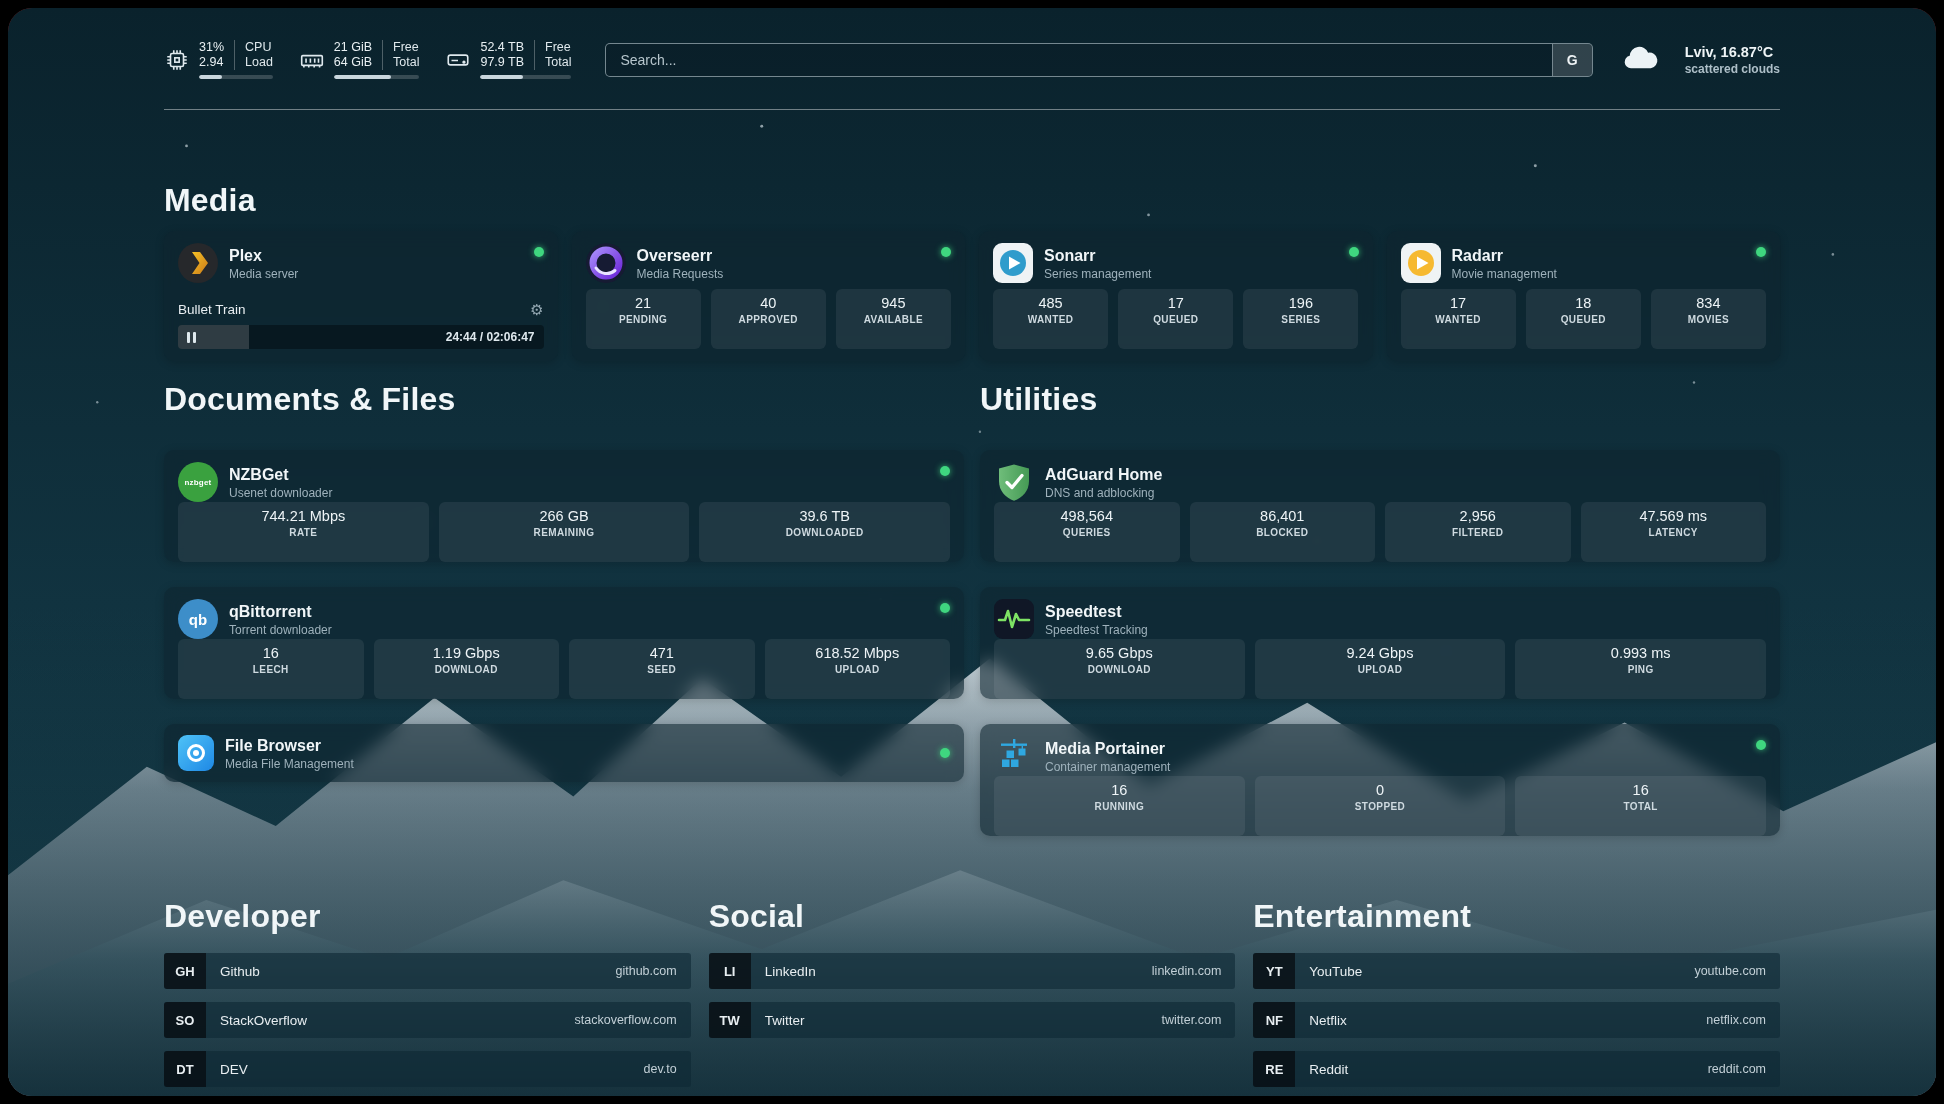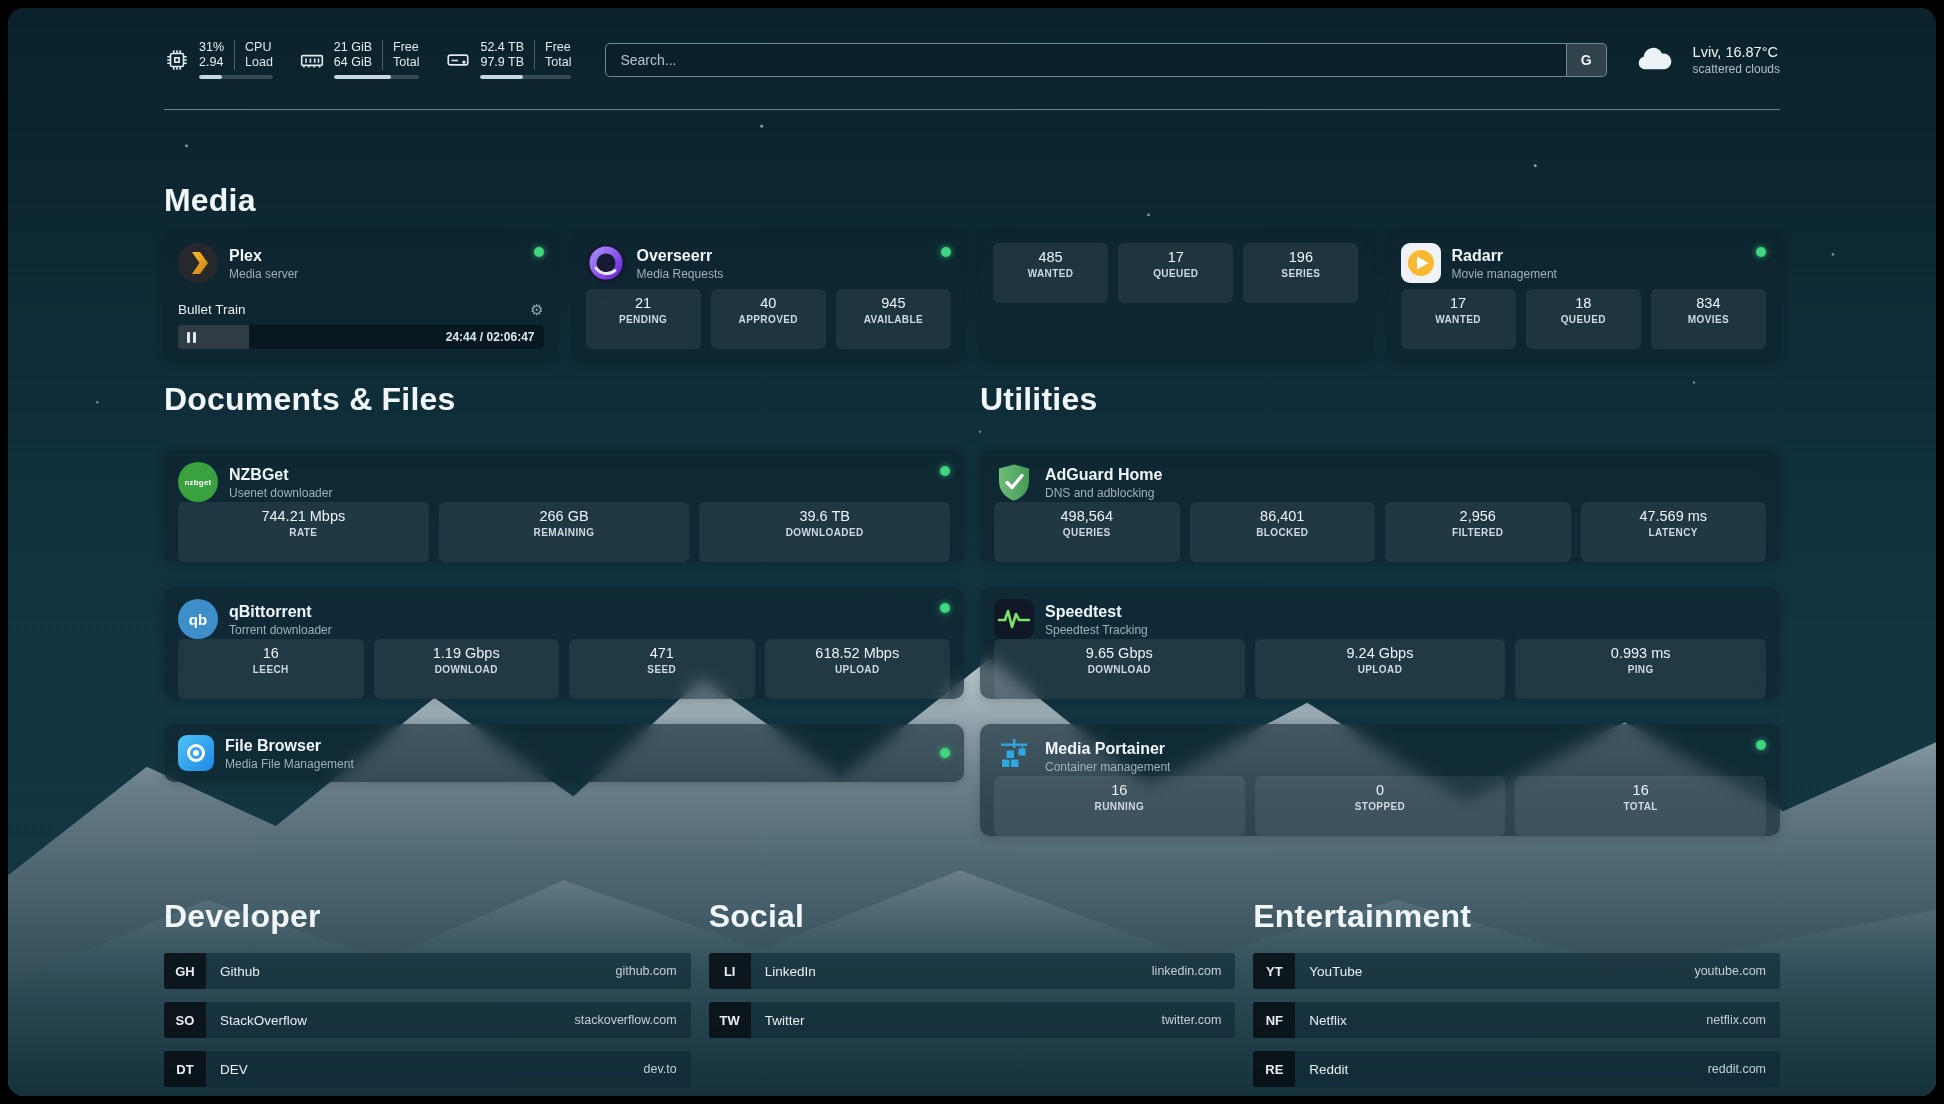--- a/index.html
+++ b/index.html
@@ -1,37 +1,37 @@
 <!DOCTYPE html>
 <html><head>
 <meta charset="utf-8">
 <style>
   * { margin:0; padding:0; box-sizing:border-box; }
   html,body { width:1944px; height:1104px; background:#000; font-family:"Liberation Sans", sans-serif; overflow:hidden; }
-  .screen { position:absolute; inset:8px; border-radius:16px; overflow:hidden; background:#7f1d1d; }
+  .screen { position:absolute; inset:8px; border-radius:24px; overflow:hidden; background:#7f1d1d; }
   .bg { position:absolute; inset:0; width:100%; height:100%; }
   .content { position:relative; z-index:2; width:1616px; margin:0 auto; color:#eef4f6; }
 
   
   .topbar { display:flex; align-items:center; margin-top:32px; padding-bottom:30px; border-bottom:1px solid rgba(255,255,255,0.42); }
   .metric { display:flex; align-items:center; margin-right:26px; }
   .m-icon { width:26px; height:26px; margin-right:9px; display:flex; align-items:center; justify-content:center; }
   .m-body { display:flex; flex-direction:column; }
   .m-cols { display:flex; }
   .m-col { display:flex; flex-direction:column; font-size:12.5px; line-height:15px; color:#e9f0f3; }
   .m-col.labels { margin-left:10px; padding-left:10px; border-left:1px solid rgba(255,255,255,0.28); color:#dfe8ec; }
   .m-bar { height:4px; margin-top:5px; background:rgba(255,255,255,0.18); border-radius:2px; overflow:hidden; }
   .m-bar i { display:block; height:100%; background:#c9d6dd; border-radius:2px; }
 
   .searchwrap { flex:1; display:flex; margin:0 28px 0 8px; height:34px; border:1px solid rgba(205,220,227,0.55); border-radius:5px; background:rgba(8,26,34,0.35); overflow:hidden; }
   .searchwrap input { flex:1; background:transparent; border:0; outline:none; padding:0 14px; font-size:14px; color:#e8f0f3; font-family:"Liberation Sans", sans-serif; }
   .searchwrap input::placeholder { color:#b7c6cd; }
   .search-engine { width:40px; display:flex; align-items:center; justify-content:center; background:rgba(255,255,255,0.16); border-left:1px solid rgba(205,220,227,0.45); font-size:14px; font-weight:700; color:#eef3f5; cursor:pointer; }
 
-  .weather { display:flex; align-items:center; gap:20px; }
+  .weather { display:flex; gap:26px;font-weight:bold; }
   .weather-texts { display:flex; flex-direction:column; }
   .weather-loc { font-size:14.5px; color:#eef4f6; }
   .weather-cond { font-size:12px; color:#aebfc8; margin-top:2px; }
 
   
   h2.section-title { font-size:32px; font-weight:600; color:#f1f6f8; letter-spacing:.2px; }
   .section-media { margin-top:72px; }
   .section-media h2 { margin-bottom:12px; }
   .media-grid { display:grid; grid-template-columns:repeat(4,1fr); gap:14px; }
 
@@ -302,20 +302,33 @@
               <span class="stat-label">APPROVED</span>
             </div>
             <div class="stat">
               <span class="stat-value">945</span>
               <span class="stat-label">AVAILABLE</span>
             </div>
           </div>
         </article>
 
         <article class="card">
+          <div class="card-head">
+            <span class="app-icon tile-white">
+              <svg width="40" height="40" viewBox="0 0 40 40">
+                <circle cx="20" cy="20" r="13" fill="#2f9ccc"></circle>
+                <polygon points="16,13.5 27.5,20 16,26.5" fill="#fff"></polygon>
+              </svg>
+            </span>
+            <div class="app-meta">
+              <h3 class="app-name">Sonarr</h3>
+              <p class="app-desc">Series management</p>
+            </div>
+            <span class="status-dot"></span>
+          </div>
           <div class="stats cols-3">
             <div class="stat">
               <span class="stat-value">485</span>
               <span class="stat-label">WANTED</span>
             </div>
             <div class="stat">
               <span class="stat-value">17</span>
               <span class="stat-label">QUEUED</span>
             </div>
             <div class="stat">

